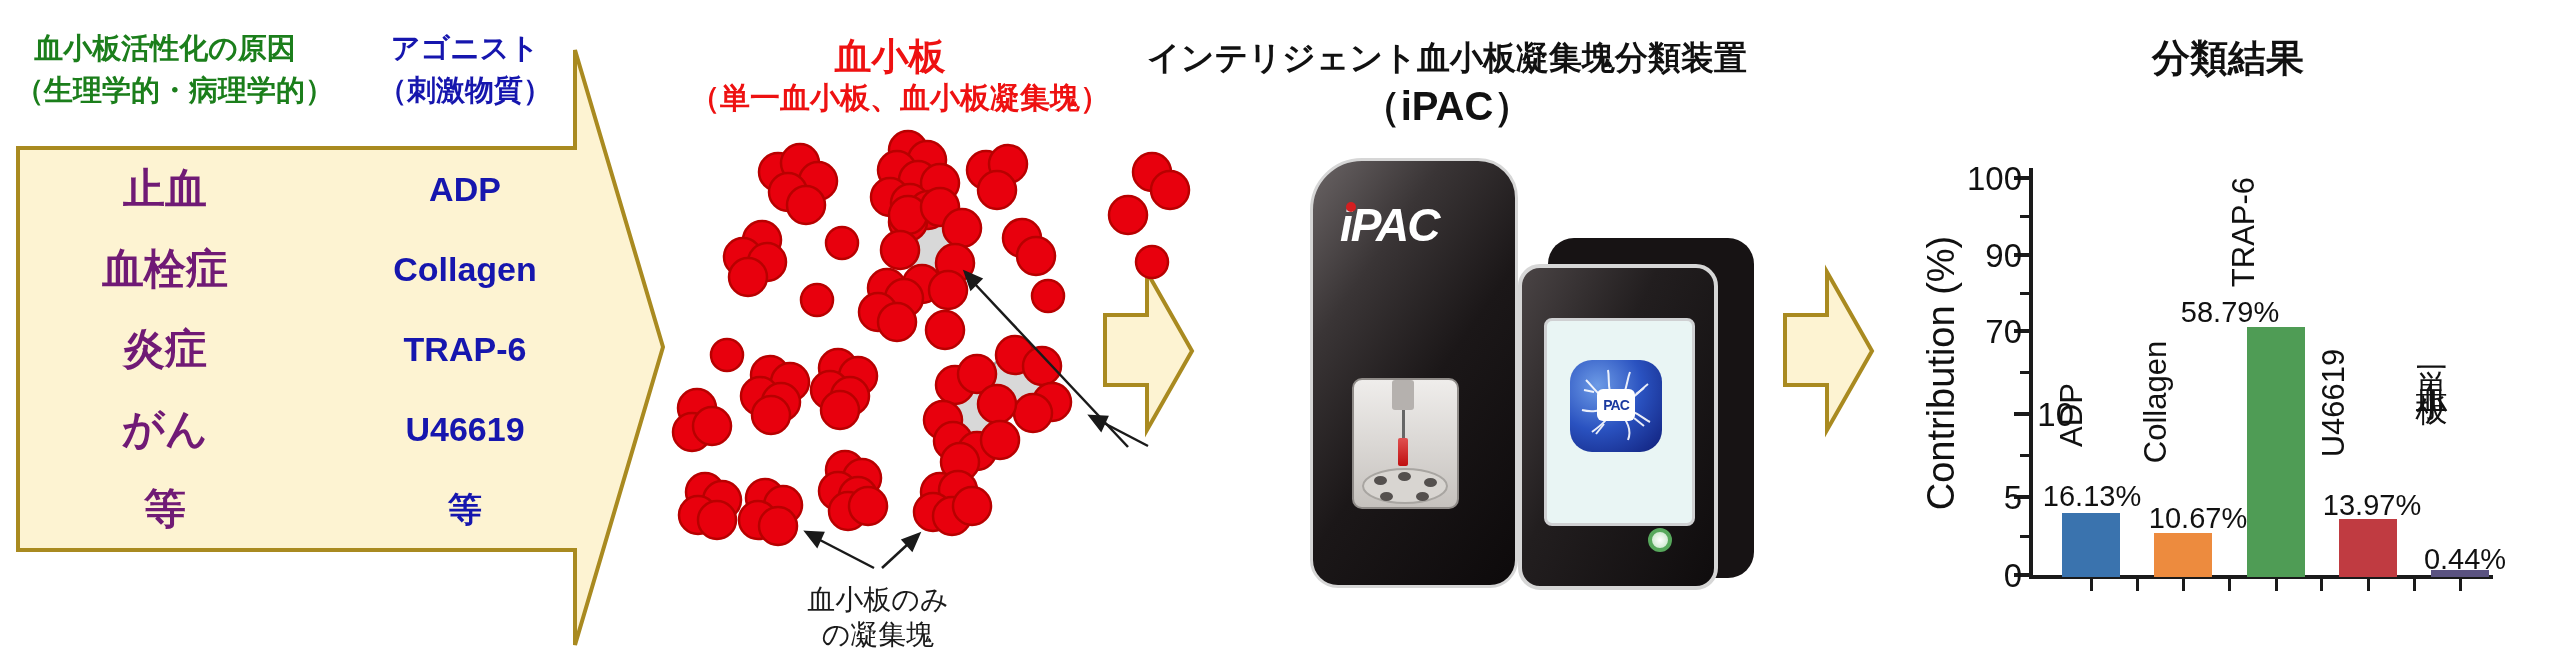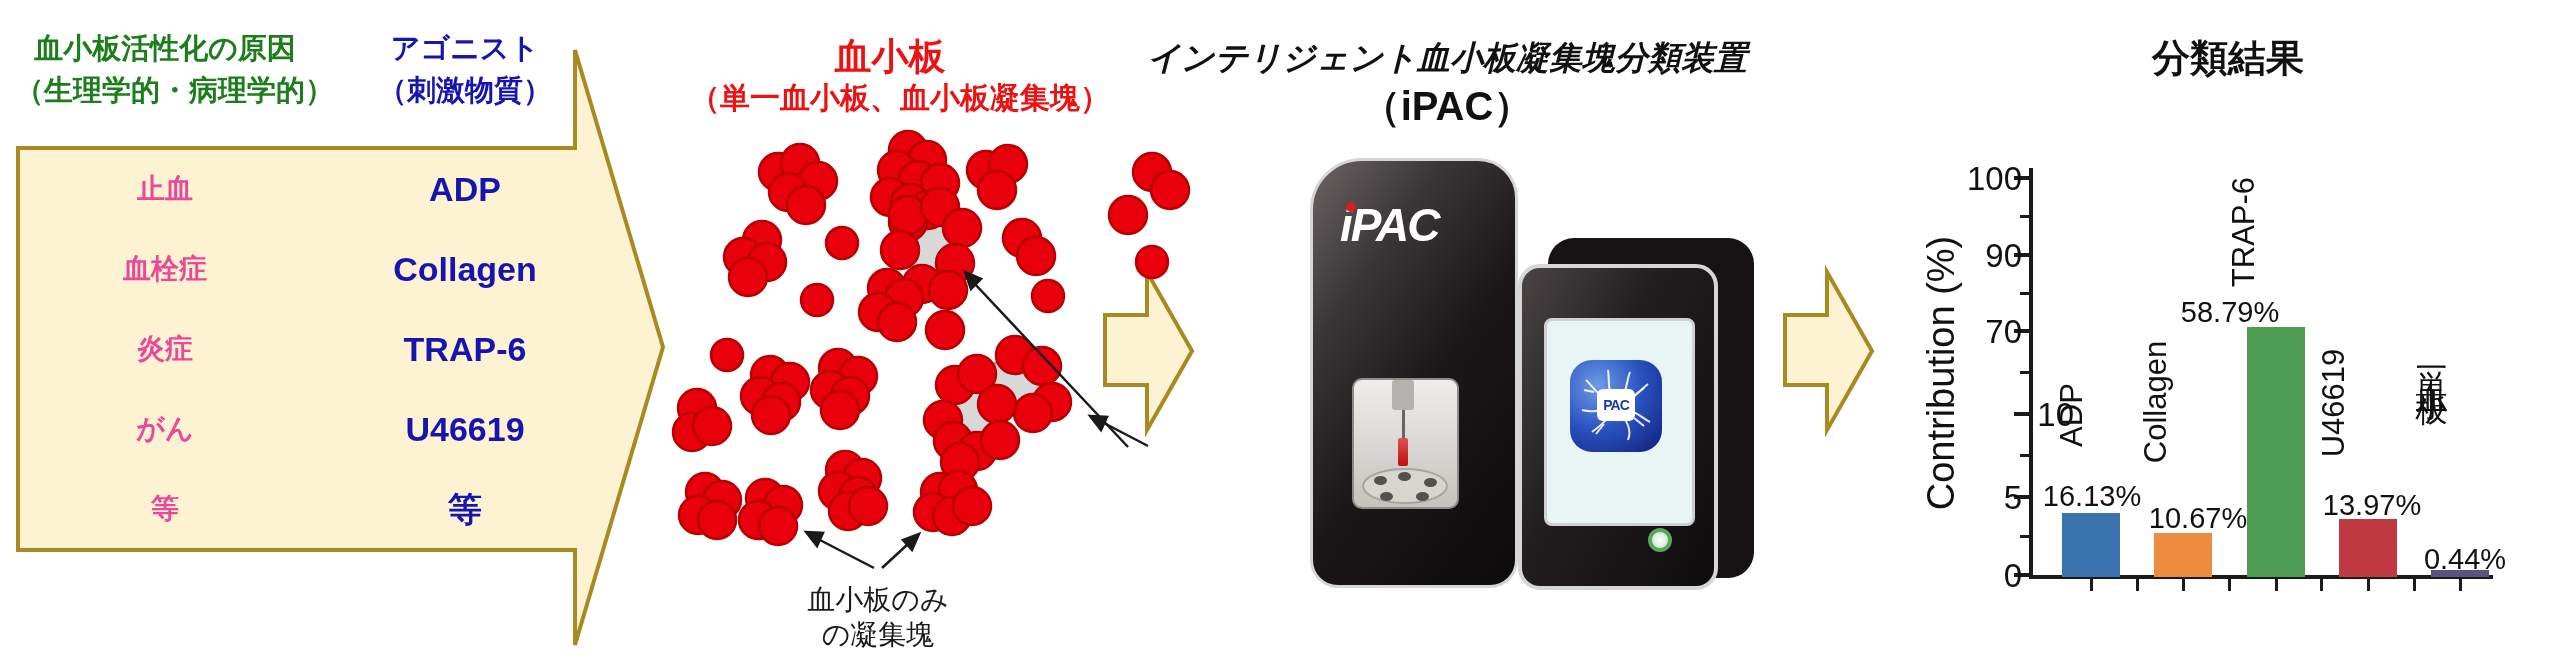--- a/index.html
+++ b/index.html
@@ -6,21 +6,21 @@
   #canvas{position:relative;width:2560px;height:669px;background:#fff;overflow:hidden;
           font-family:"Liberation Sans","DejaVu Sans",sans-serif;}
   .abs{position:absolute;}
   .ctr{text-align:center;}
   #scene{position:absolute;left:0;top:0;width:2560px;height:669px;}
 
   
   .hdr{font-weight:bold;line-height:42px;white-space:nowrap;}
   .hdr-green{color:#1b7e1b;font-size:29px;}
   .hdr-blue{color:#1616ae;font-size:29px;}
-  .row-green{color:#ec4899;font-size:28px;font-weight:bold;line-height:48px;}
+  .row-green{color:#701a75;font-size:42px;font-weight:bold;line-height:48px;}
   .row-blue{color:#1616ae;font-size:34px;font-weight:bold;line-height:48px;}
 
   
   .red-title{color:#ee1111;font-weight:bold;white-space:nowrap;}
   .small-label{color:#1a1a1a;font-size:28px;line-height:35px;font-weight:500;}
 
   
   .dev-title{color:#111;font-weight:bold;white-space:nowrap;}
   .dev-left{left:1310px;top:158px;width:202px;height:424px;
     background:linear-gradient(125deg,#6a6465 0%,#3a3536 26%,#1b1718 55%,#0d0a0b 100%);
@@ -202,21 +202,21 @@
   <div class="abs ctr row-blue" style="left:365px;top:485px;width:200px;">等</div>
 
   <div class="abs ctr red-title" style="left:690px;top:32px;width:400px;font-size:37px;">血小板</div>
   <div class="abs ctr red-title" style="left:690px;top:78px;width:400px;font-size:30px;">（単一血小板、血小板凝集塊）</div>
 
   <div class="abs ctr small-label" style="left:798px;top:582px;width:160px;">
     <div>血小板のみ</div>
     <div>の凝集塊</div>
   </div>
 
-  <div class="abs ctr dev-title" style="left:1137px;top:36px;width:620px;font-size:33px;font-style:italic;">インテリジェント血小板凝集塊分類装置</div>
+  <div class="abs ctr dev-title" style="left:1137px;top:36px;width:620px;font-size:33px;">インテリジェント血小板凝集塊分類装置</div>
   <div class="abs ctr dev-title" style="left:1137px;top:79px;width:620px;font-size:40px;">（iPAC）</div>
 
   <div class="abs dev-right-back"></div>
   <div class="abs dev-right"></div>
   <div class="abs dev-screen"></div>
   <div class="abs app-icon">
     <svg width="92" height="92" viewBox="0 0 92 92">
       <g stroke="#ffffff" stroke-width="2" fill="none" opacity="0.9">
         <path d="M46,46 C30,38 24,28 16,20"></path>
           <path d="M46,46 C36,30 40,20 38,10"></path>

